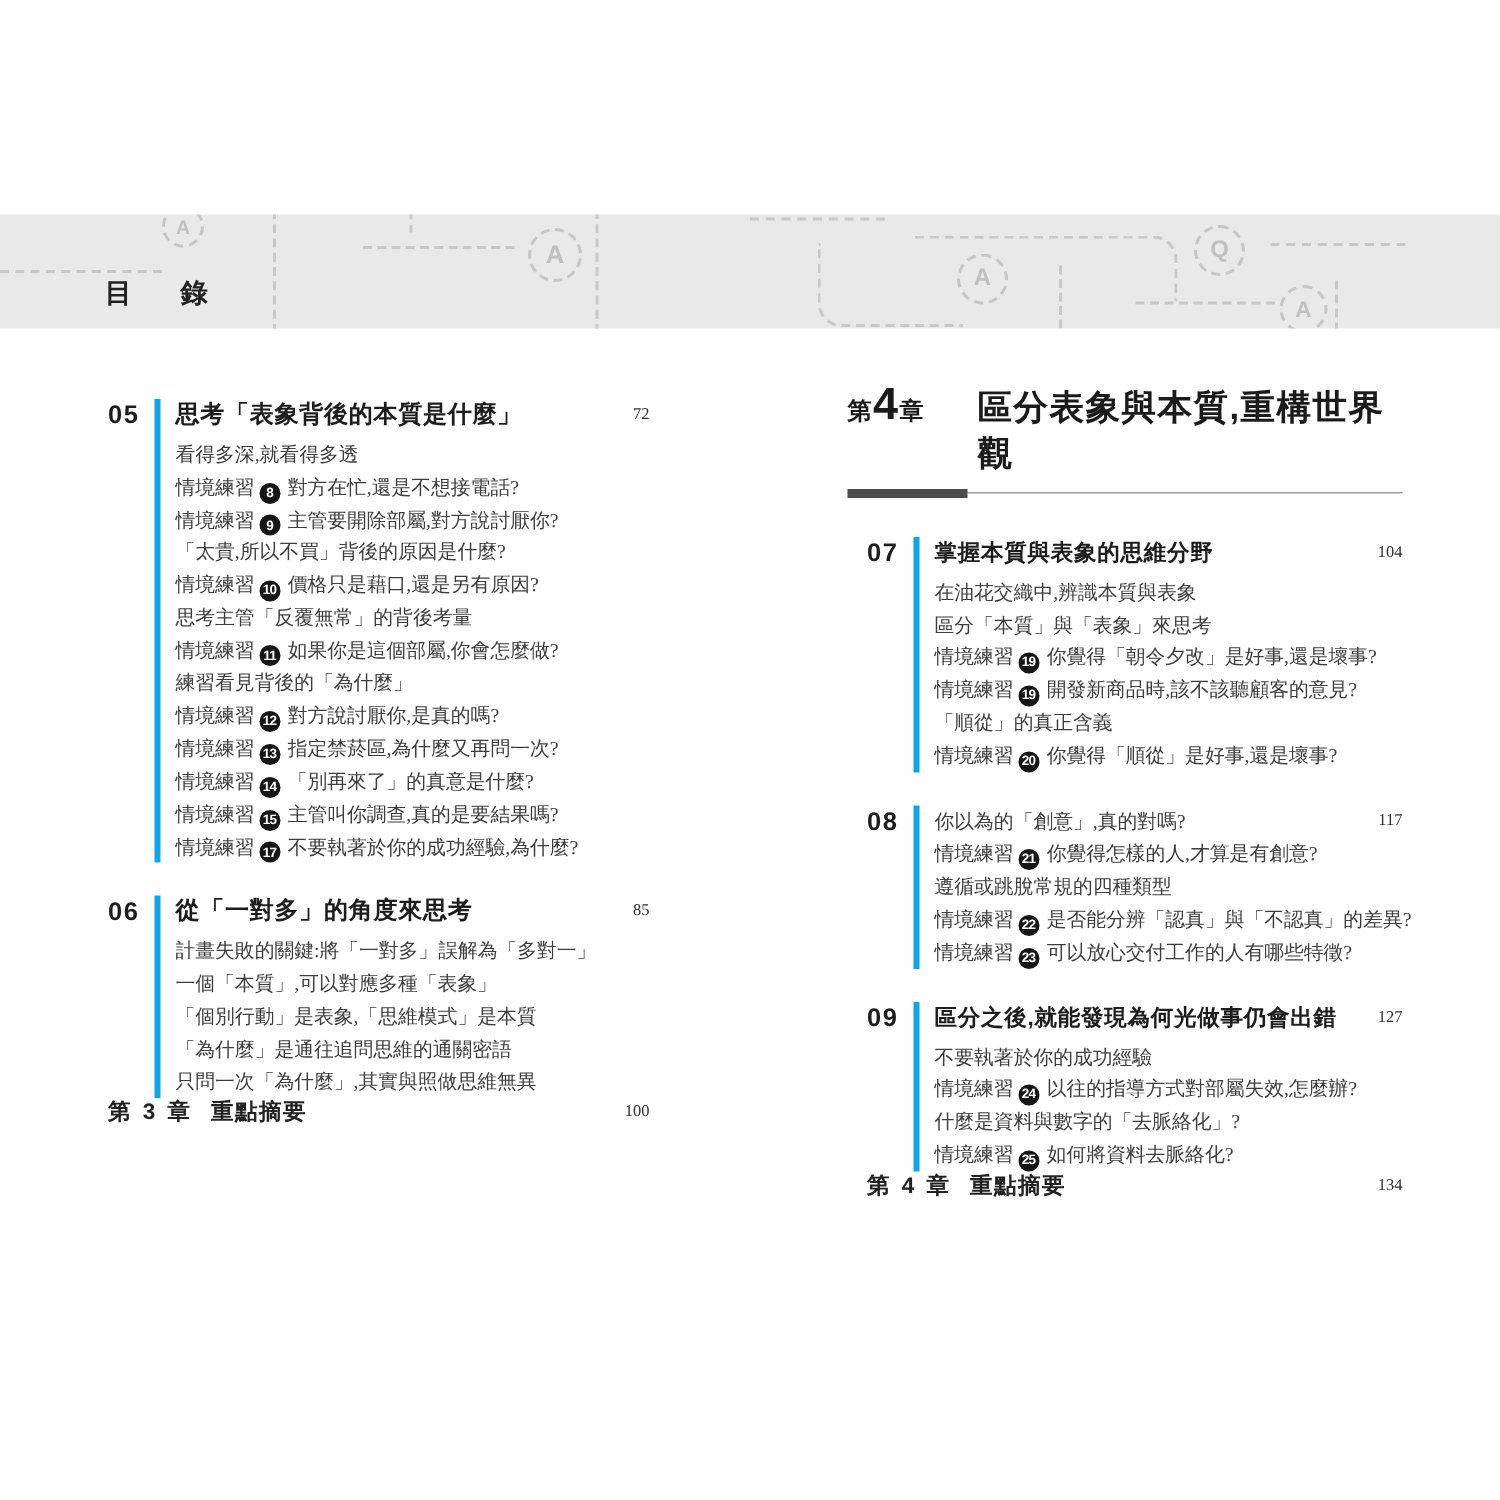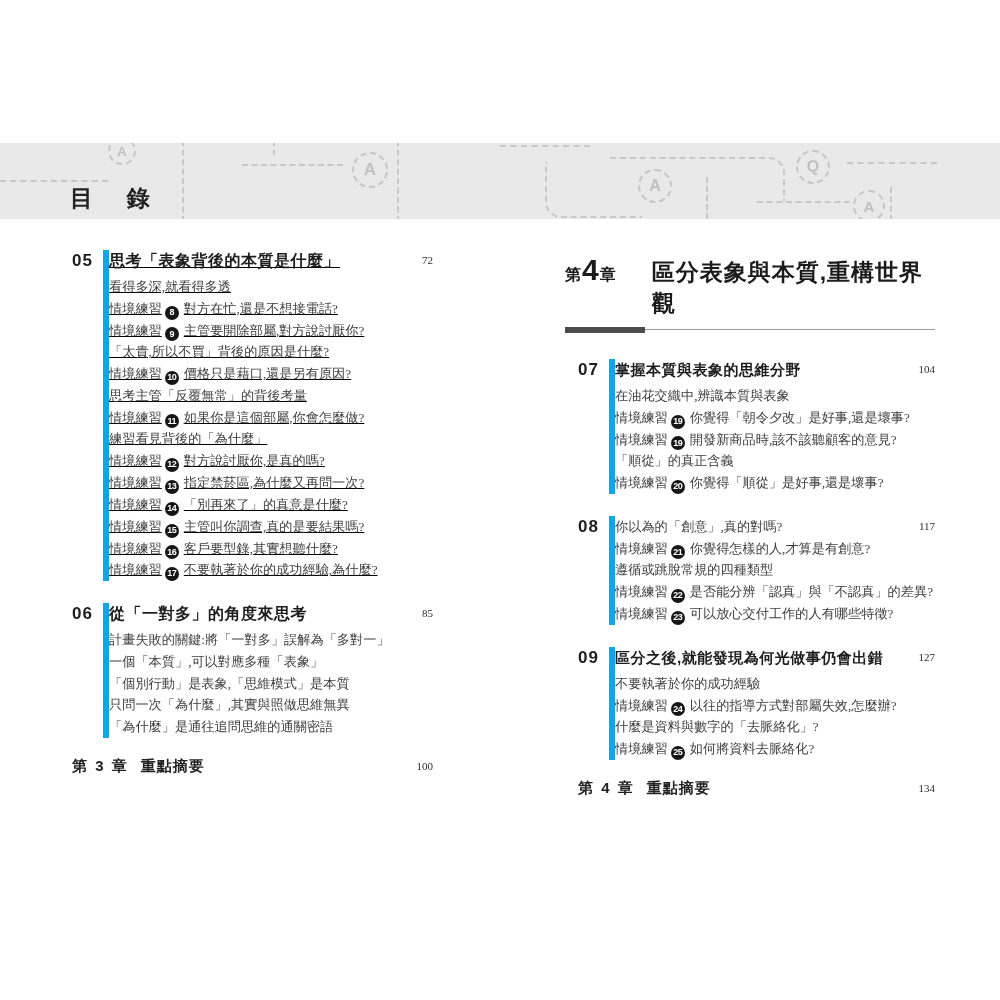--- a/index.html
+++ b/index.html
@@ -17,71 +17,71 @@
   }
   .dl{position:absolute;border:0 dashed #c8c8c8;}
   .decor-circle{
     position:absolute;border:2px dashed #c6c6c6;border-radius:50%;
     display:flex;align-items:center;justify-content:center;
     color:#c0c0c0;font-weight:bold;background:transparent;box-sizing:border-box;
   }
   .page-title{
     position:absolute;left:70px;top:40px;
     font-family:"Liberation Serif","DejaVu Serif",serif;
-    font-size:23px;font-weight:700;color:#222;letter-spacing:14px;
+    font-size:18px;font-weight:700;color:#222;letter-spacing:14px;
   }
 
   
   .col{position:absolute;}
   .col-left{left:72px;top:250px;width:361px;}
   .col-right{left:578px;top:255px;width:357px;}
 
   
   .chapter-head{display:flex;align-items:baseline;color:#1b1b1b;margin-left:-13px;}
   .chap-pre,.chap-suf{font-size:16px;font-weight:700;}
   .chap-num{font-size:30px;font-weight:700;line-height:30px;margin:0 1px;}
   .chap-title{font-size:23px;font-weight:700;margin-left:16px;letter-spacing:1px;padding-left:20px;}
   .chap-rule{position:relative;height:6px;margin:8px 0 0 -13px;width:370px;}
   .chap-rule .thin{position:absolute;left:0;top:2px;width:100%;height:1px;background:#9d9d9d;}
   .chap-rule .thick{position:absolute;left:0;top:0;width:80px;height:6px;background:#4c4c4c;}
 
   
   .section{position:relative;margin-top:22px;}
-  .col-left .section:first-child{margin-top:0;text-decoration:underline;}
+  .col-left .section:first-child{margin-top:16px;}
   .col-right .sections .section:first-child{margin-top:26px;}
   .sec-num{
     position:absolute;left:0;top:1px;font-size:17px;font-weight:700;color:#1d1d1d;
     letter-spacing:1px;
   }
   .sec-page{
     position:absolute;right:0;top:4px;font-size:11px;color:#2e2e2e;
     font-family:"Liberation Serif","DejaVu Serif",serif;
   }
-  .sec-body{margin-left:31px;border-left:6px solid #0ea5e9;}
+  .sec-body{margin-left:31px;border-left:4px solid #0ea5e9;padding-left:10px;}
   .sec-title{
     font-size:16px;font-weight:700;color:#1d1d1d;line-height:22px;
     white-space:nowrap;letter-spacing:0.5px;
   }
   .col-right .sec-title{font-size:15px;}
   .sec-items{margin-top:4px;}
   .sec-item{
     font-size:13.2px;color:#3d3d3d;line-height:21.7px;white-space:nowrap;
     font-family:"Liberation Serif","DejaVu Serif",serif;
   }
   .ex-label{margin-right:1px;}
   .badge{
     display:inline-flex;width:14px;height:14px;border-radius:50%;
     background:#161616;color:#ffffff;font-size:9px;font-weight:700;
     align-items:center;justify-content:center;vertical-align:-2px;
     margin:0 5px 0 2px;letter-spacing:-0.5px;
     font-family:"Liberation Sans","DejaVu Sans",sans-serif;
   }
 
   
-  .summary{position:relative;margin-top:19px;font-size:15px;font-weight:700;color:#222;}
+  .summary{position:relative;font-size:15px;font-weight:700;color:#222;}
   .summary .sum-chap{letter-spacing:2px;}
   .summary .sum-text{margin-left:12px;letter-spacing:1px;}
   .summary .sum-page{
     position:absolute;right:0;top:3px;font-size:11px;font-weight:400;color:#2e2e2e;
     font-family:"Liberation Serif","DejaVu Serif",serif;
   }
 </style>
 </head>
 <body>
 
@@ -124,36 +124,35 @@
               <div class="sec-item"><span class="ex-label">情境練習</span><span class="badge">9</span><span>主管要開除部屬,對方說討厭你?</span></div>
               <div class="sec-item"><span>「太貴,所以不買」背後的原因是什麼?</span></div>
               <div class="sec-item"><span class="ex-label">情境練習</span><span class="badge">10</span><span>價格只是藉口,還是另有原因?</span></div>
               <div class="sec-item"><span>思考主管「反覆無常」的背後考量</span></div>
               <div class="sec-item"><span class="ex-label">情境練習</span><span class="badge">11</span><span>如果你是這個部屬,你會怎麼做?</span></div>
               <div class="sec-item"><span>練習看見背後的「為什麼」</span></div>
               <div class="sec-item"><span class="ex-label">情境練習</span><span class="badge">12</span><span>對方說討厭你,是真的嗎?</span></div>
               <div class="sec-item"><span class="ex-label">情境練習</span><span class="badge">13</span><span>指定禁菸區,為什麼又再問一次?</span></div>
               <div class="sec-item"><span class="ex-label">情境練習</span><span class="badge">14</span><span>「別再來了」的真意是什麼?</span></div>
               <div class="sec-item"><span class="ex-label">情境練習</span><span class="badge">15</span><span>主管叫你調查,真的是要結果嗎?</span></div>
-              <div class="sec-item"><span class="ex-label">情境練習</span><span class="badge">16</span><span>客戶要型錄,其實想聽什麼?</span></div>
               <div class="sec-item"><span class="ex-label">情境練習</span><span class="badge">17</span><span>不要執著於你的成功經驗,為什麼?</span></div>
             </div>
           </div>
         </div>
         <div class="section">
           <div class="sec-num">06</div>
           <div class="sec-page">85</div>
           <div class="sec-body">
             <div class="sec-title">從「一對多」的角度來思考</div>
             <div class="sec-items">
               <div class="sec-item"><span>計畫失敗的關鍵:將「一對多」誤解為「多對一」</span></div>
               <div class="sec-item"><span>一個「本質」,可以對應多種「表象」</span></div>
               <div class="sec-item"><span>「個別行動」是表象,「思維模式」是本質</span></div>
+              <div class="sec-item"><span>「為什麼」是通往追問思維的通關密語</span></div>
               <div class="sec-item"><span>只問一次「為什麼」,其實與照做思維無異</span></div>
-              <div class="sec-item"><span>「為什麼」是通往追問思維的通關密語</span></div>
             </div>
           </div>
         </div>
       </div>
     <div class="summary">
       <span class="sum-chap">第 3 章</span><span class="sum-text">重點摘要</span>
       <span class="sum-page">100</span>
     </div>
   </div>
 
@@ -169,20 +168,21 @@
       <div class="thick"></div>
     </div>
     <div class="sections" id="right-sections">
         <div class="section">
           <div class="sec-num">07</div>
           <div class="sec-page">104</div>
           <div class="sec-body">
             <div class="sec-title">掌握本質與表象的思維分野</div>
             <div class="sec-items">
               <div class="sec-item"><span>在油花交織中,辨識本質與表象</span></div>
+              <div class="sec-item"><span>區分「本質」與「表象」來思考</span></div>
               <div class="sec-item"><span class="ex-label">情境練習</span><span class="badge">19</span><span>你覺得「朝令夕改」是好事,還是壞事?</span></div>
               <div class="sec-item"><span class="ex-label">情境練習</span><span class="badge">19</span><span>開發新商品時,該不該聽顧客的意見?</span></div>
               <div class="sec-item"><span>「順從」的真正含義</span></div>
               <div class="sec-item"><span class="ex-label">情境練習</span><span class="badge">20</span><span>你覺得「順從」是好事,還是壞事?</span></div>
             </div>
           </div>
         </div>
         <div class="section">
           <div class="sec-num">08</div>
           <div class="sec-page">117</div>

